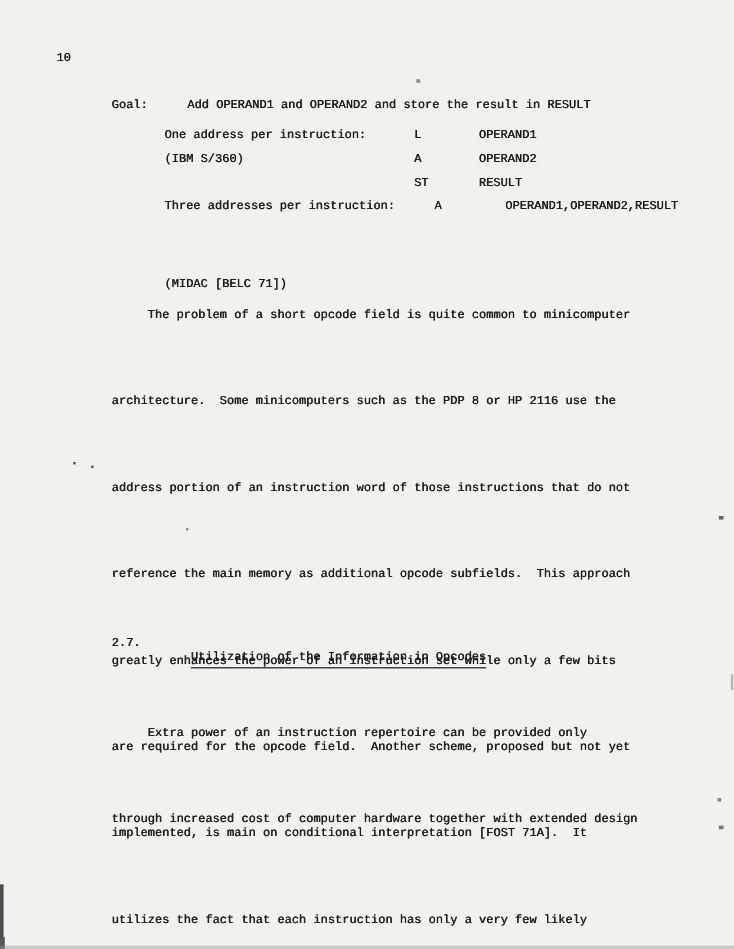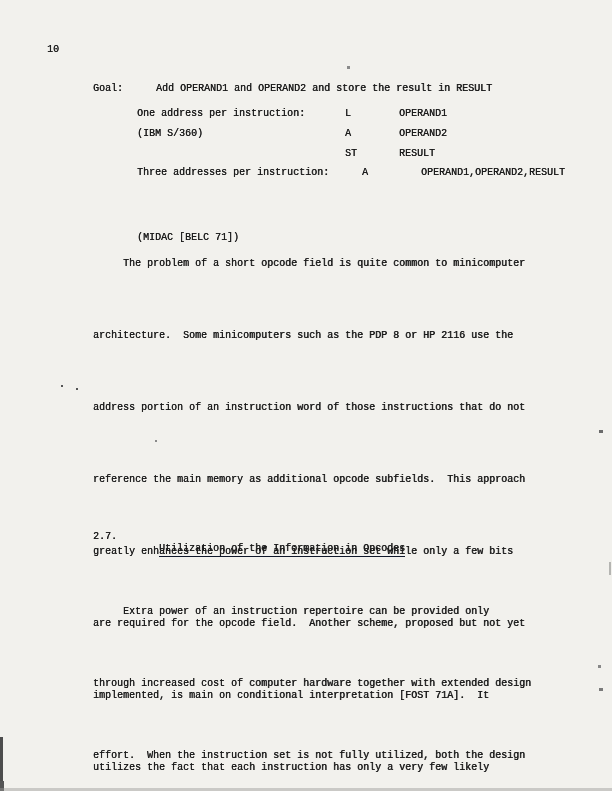--- a/index.html
+++ b/index.html
@@ -72,21 +72,20 @@
   </div>
 
   <div class="t" style="left:93px;top:531px;">2.7.</div>
   <div class="t" style="left:135px;top:531px;">
     <span class="underline">Utilization of the Information in Opcodes</span>
   </div>
 
   <div class="para" style="left:93px;top:552px;">
     <div>     Extra power of an instruction repertoire can be provided only</div>
     <div>through increased cost of computer hardware together with extended design</div>
-    <div>effort.  When the instruction set is not fully utilized, both the design</div>
     
     
     
     
   </div>
 
   <div class="art" style="left:347px;top:66px;width:3px;height:3px;background:#8a8a8a;"></div>
   <div class="art" style="left:61px;top:385px;width:2px;height:2px;background:#555;"></div>
   <div class="art" style="left:76px;top:388px;width:2px;height:2px;background:#555;"></div>
   <div class="art" style="left:155px;top:440px;width:2px;height:2px;background:#8a8a8a;"></div>

